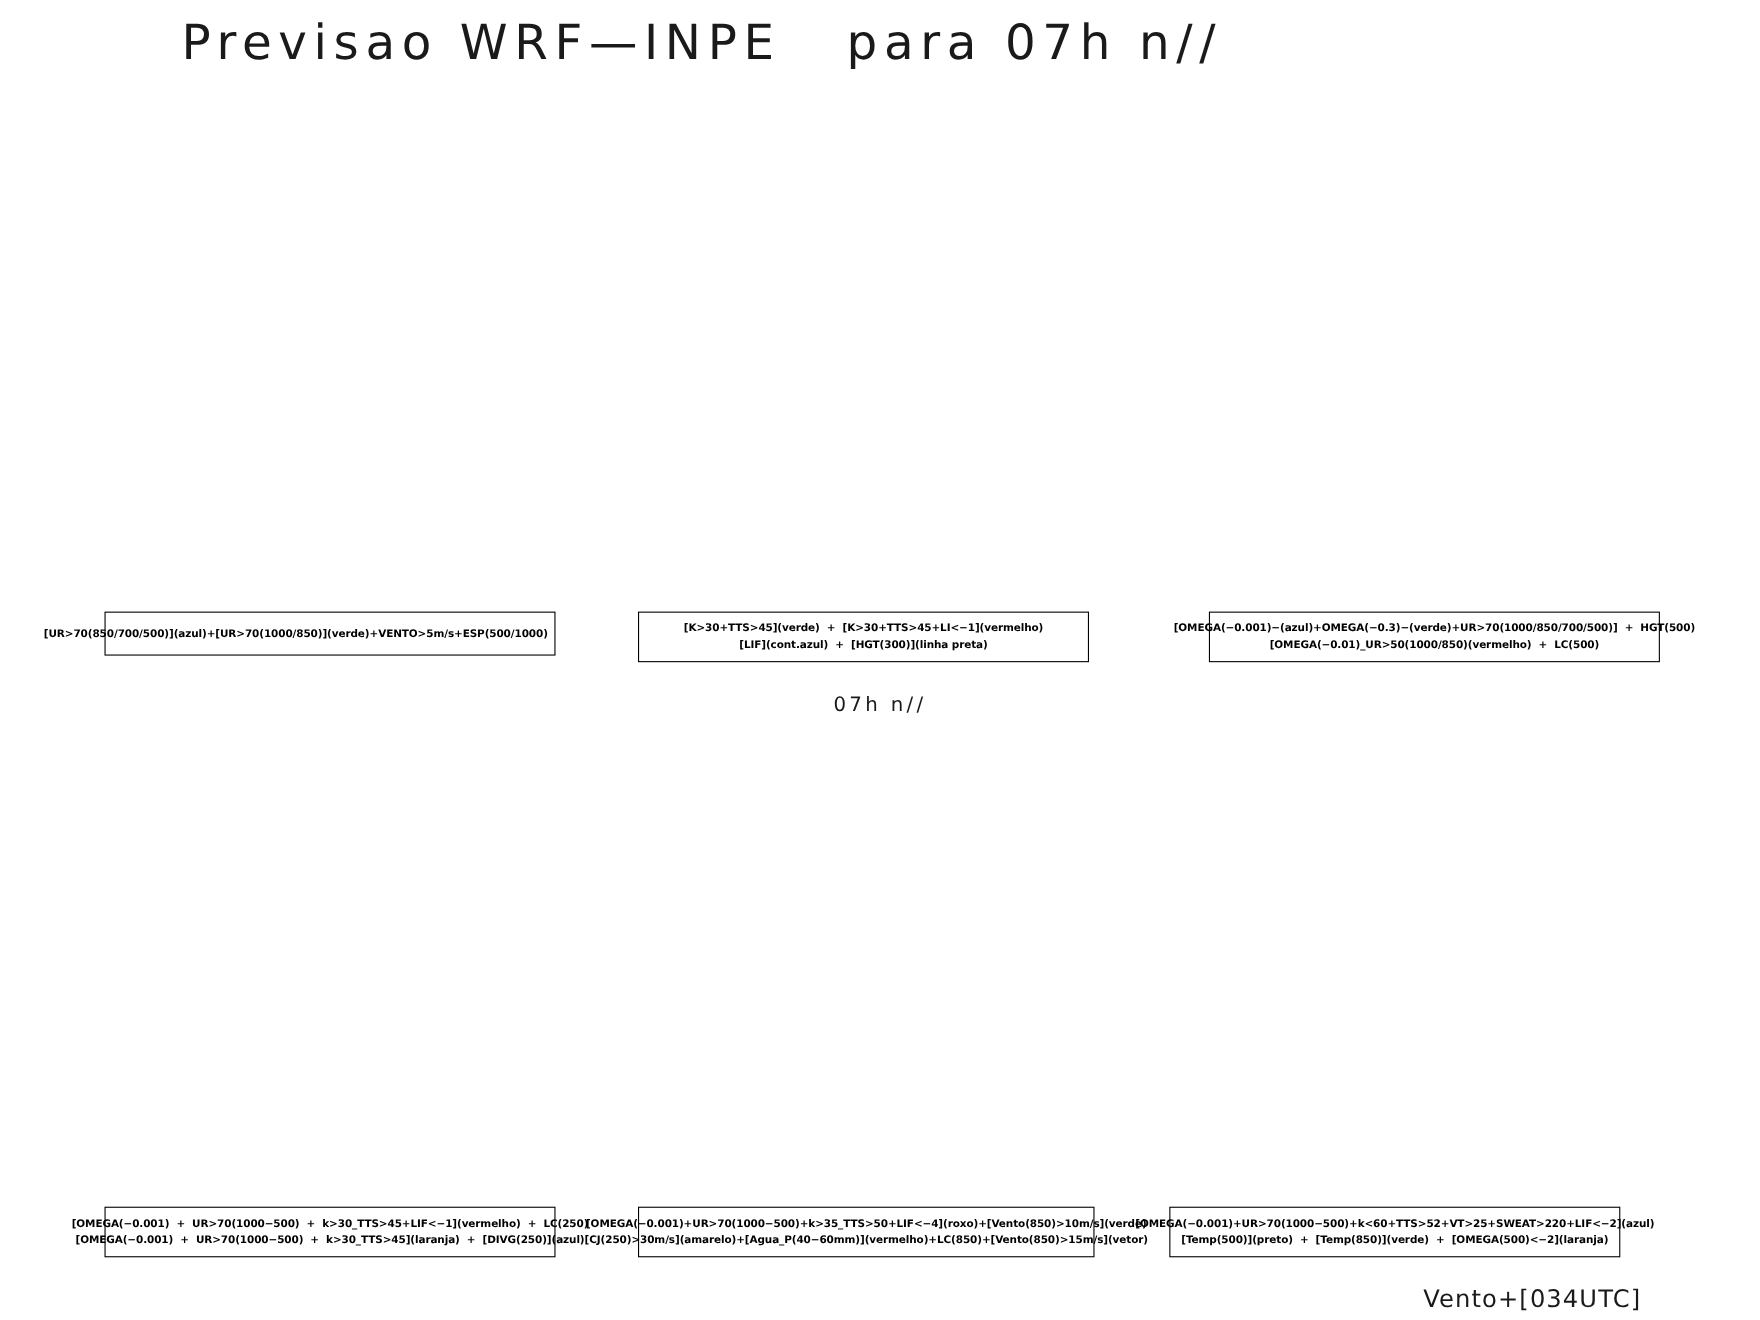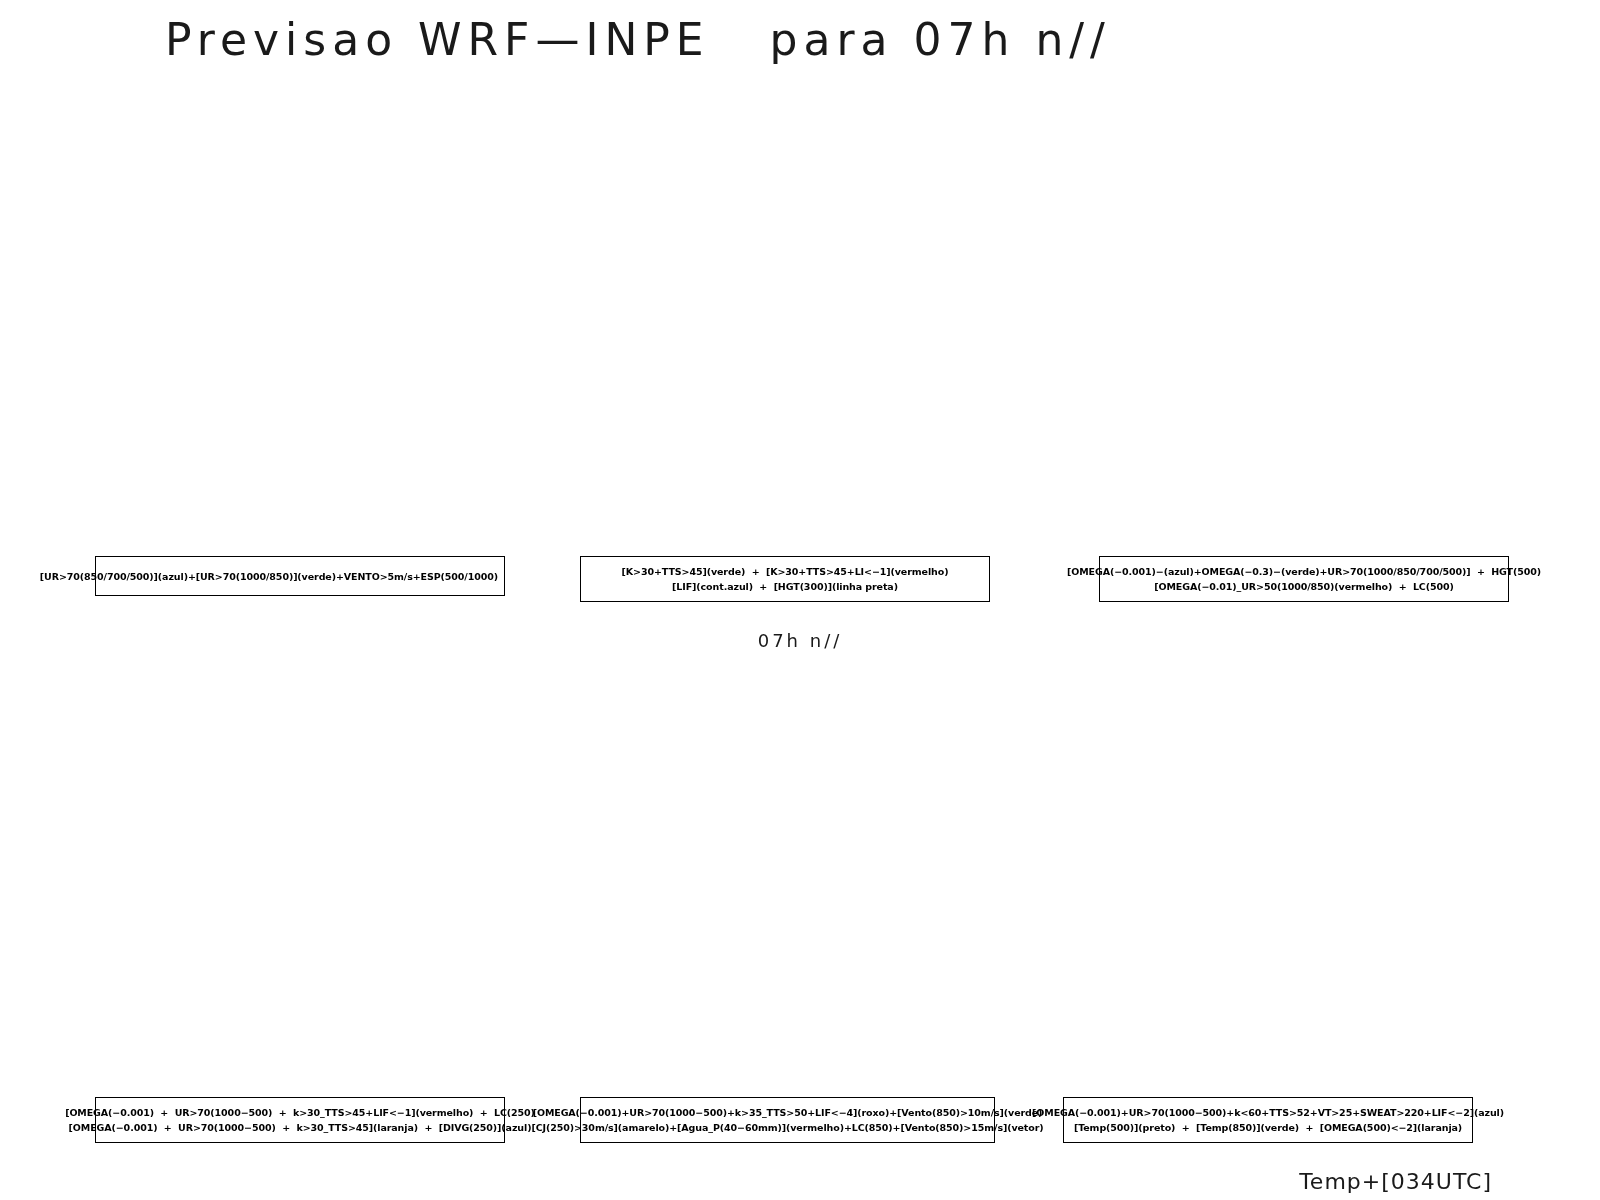--- a/index.html
+++ b/index.html
@@ -119,13 +119,13 @@
 <div class="legend-box" id="box-r2c2">
   <div class="legend-line">[OMEGA(−0.001)+UR&gt;70(1000−500)+k&gt;35_TTS&gt;50+LIF&lt;−4](roxo)+[Vento(850)&gt;10m/s](verde)</div>
   <div class="legend-line">[CJ(250)&gt;30m/s](amarelo)+[Agua_P(40−60mm)](vermelho)+LC(850)+[Vento(850)&gt;15m/s](vetor)</div>
 </div>
 
 <div class="legend-box" id="box-r2c3">
   <div class="legend-line">[OMEGA(−0.001)+UR&gt;70(1000−500)+k&lt;60+TTS&gt;52+VT&gt;25+SWEAT&gt;220+LIF&lt;−2](azul)</div>
   <div class="legend-line">[Temp(500)](preto)  +  [Temp(850)](verde)  +  [OMEGA(500)&lt;−2](laranja)</div>
 </div>
 
-<div class="footer-stamp">Temp+[034UTC]</div>
+<div class="footer-stamp">Vento+[034UTC]</div>
 
 </body></html>

